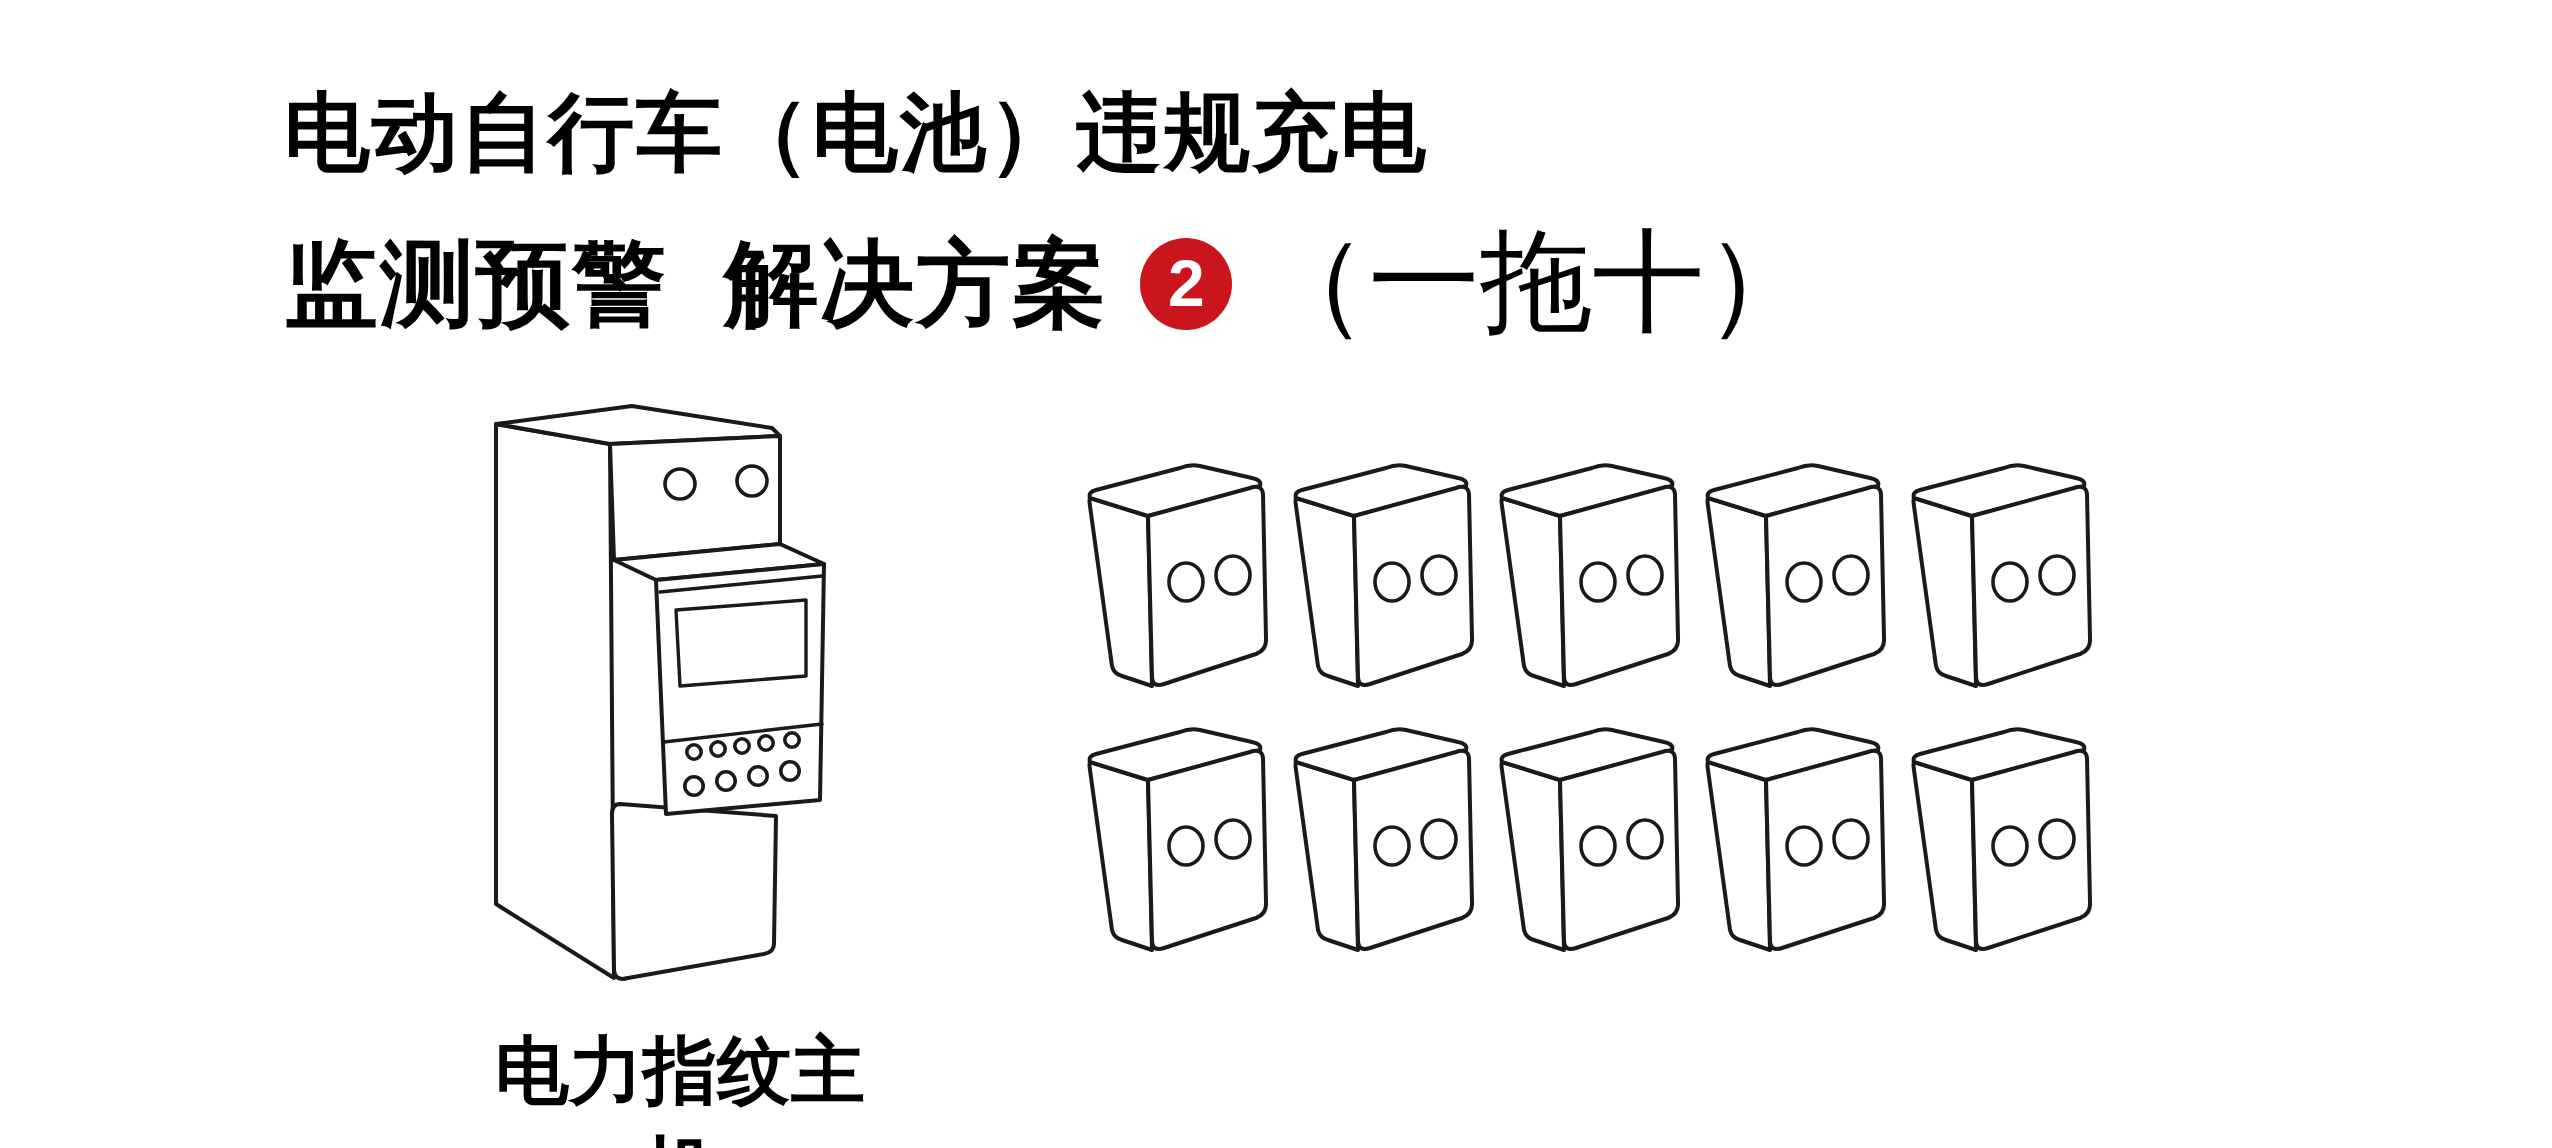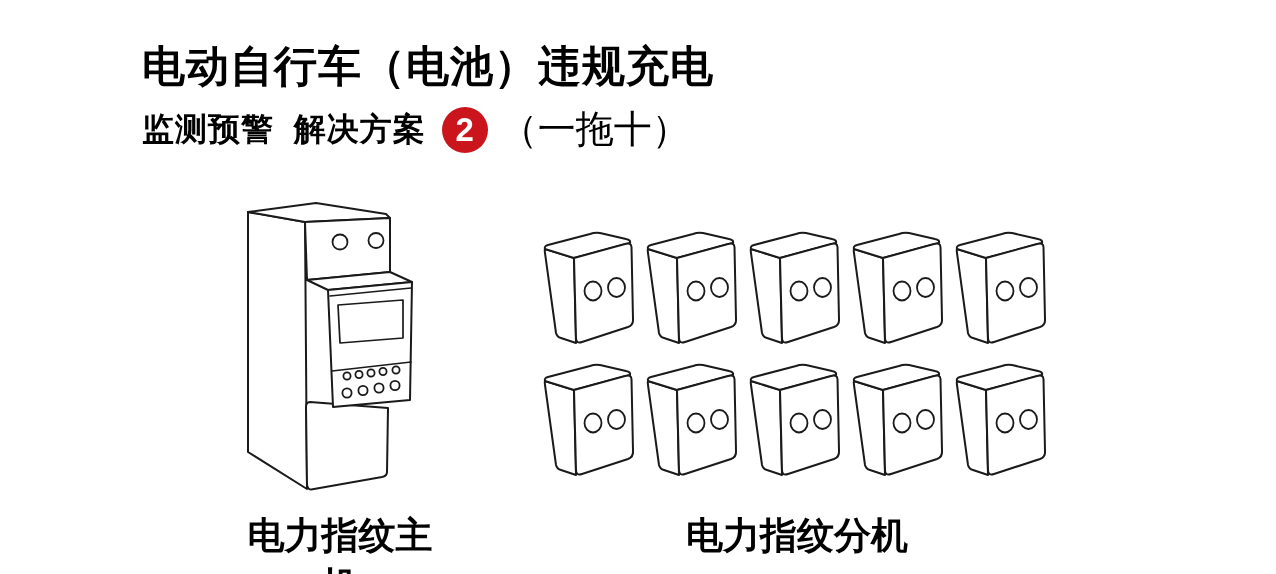--- a/index.html
+++ b/index.html
@@ -9,30 +9,30 @@
   }
   
   .title-line1{
     position:absolute;left:142px;top:38px;margin:0;
     font-size:43px;font-weight:700;letter-spacing:1px;white-space:pre;color:#000;
   }
   .title-line2{
     position:absolute;left:142px;top:104px;display:flex;align-items:center;
   }
   .title-line2 .main{
-    font-size:32px;font-weight:700;letter-spacing:1px;white-space:pre;color:#000;
+    font-size:47px;font-weight:700;letter-spacing:1px;white-space:pre;color:#000;
   }
   .badge{
     display:inline-block;width:46px;height:46px;border-radius:50%;
     background:#c9151b;color:#ffffff;font-size:33px;font-weight:700;
     line-height:46px;text-align:center;margin-left:16px;margin-right:12px;
     flex:0 0 auto;
   }
   .title-line2 .suffix{
-    font-size:38px;font-weight:400;letter-spacing:0;white-space:pre;color:#000;
+    font-size:56px;font-weight:400;letter-spacing:0;white-space:pre;color:#000;
   }
   
   .host-art{position:absolute;left:240px;top:195px;width:200px;height:310px;}
   .ext-art{position:absolute;left:530px;top:220px;width:540px;height:270px;}
   .device-label{
     position:absolute;top:511px;margin:0;text-align:center;
     font-size:37px;font-weight:700;color:#000;
   }
   .host-label{left:238px;width:204px;}
   .ext-label{left:527px;width:540px;}
@@ -108,15 +108,14 @@
     <use href="#ext-box" x="317" y="7"></use>
     <use href="#ext-box" x="420" y="7"></use>
     <use href="#ext-box" x="8" y="139"></use>
     <use href="#ext-box" x="111" y="139"></use>
     <use href="#ext-box" x="214" y="139"></use>
     <use href="#ext-box" x="317" y="139"></use>
     <use href="#ext-box" x="420" y="139"></use>
   </svg>
 
   <p class="device-label host-label">电力指纹主机</p>
-  <p class="device-label ext-label">电力指纹分机</p>
 
 </div>
 
 </body></html>

